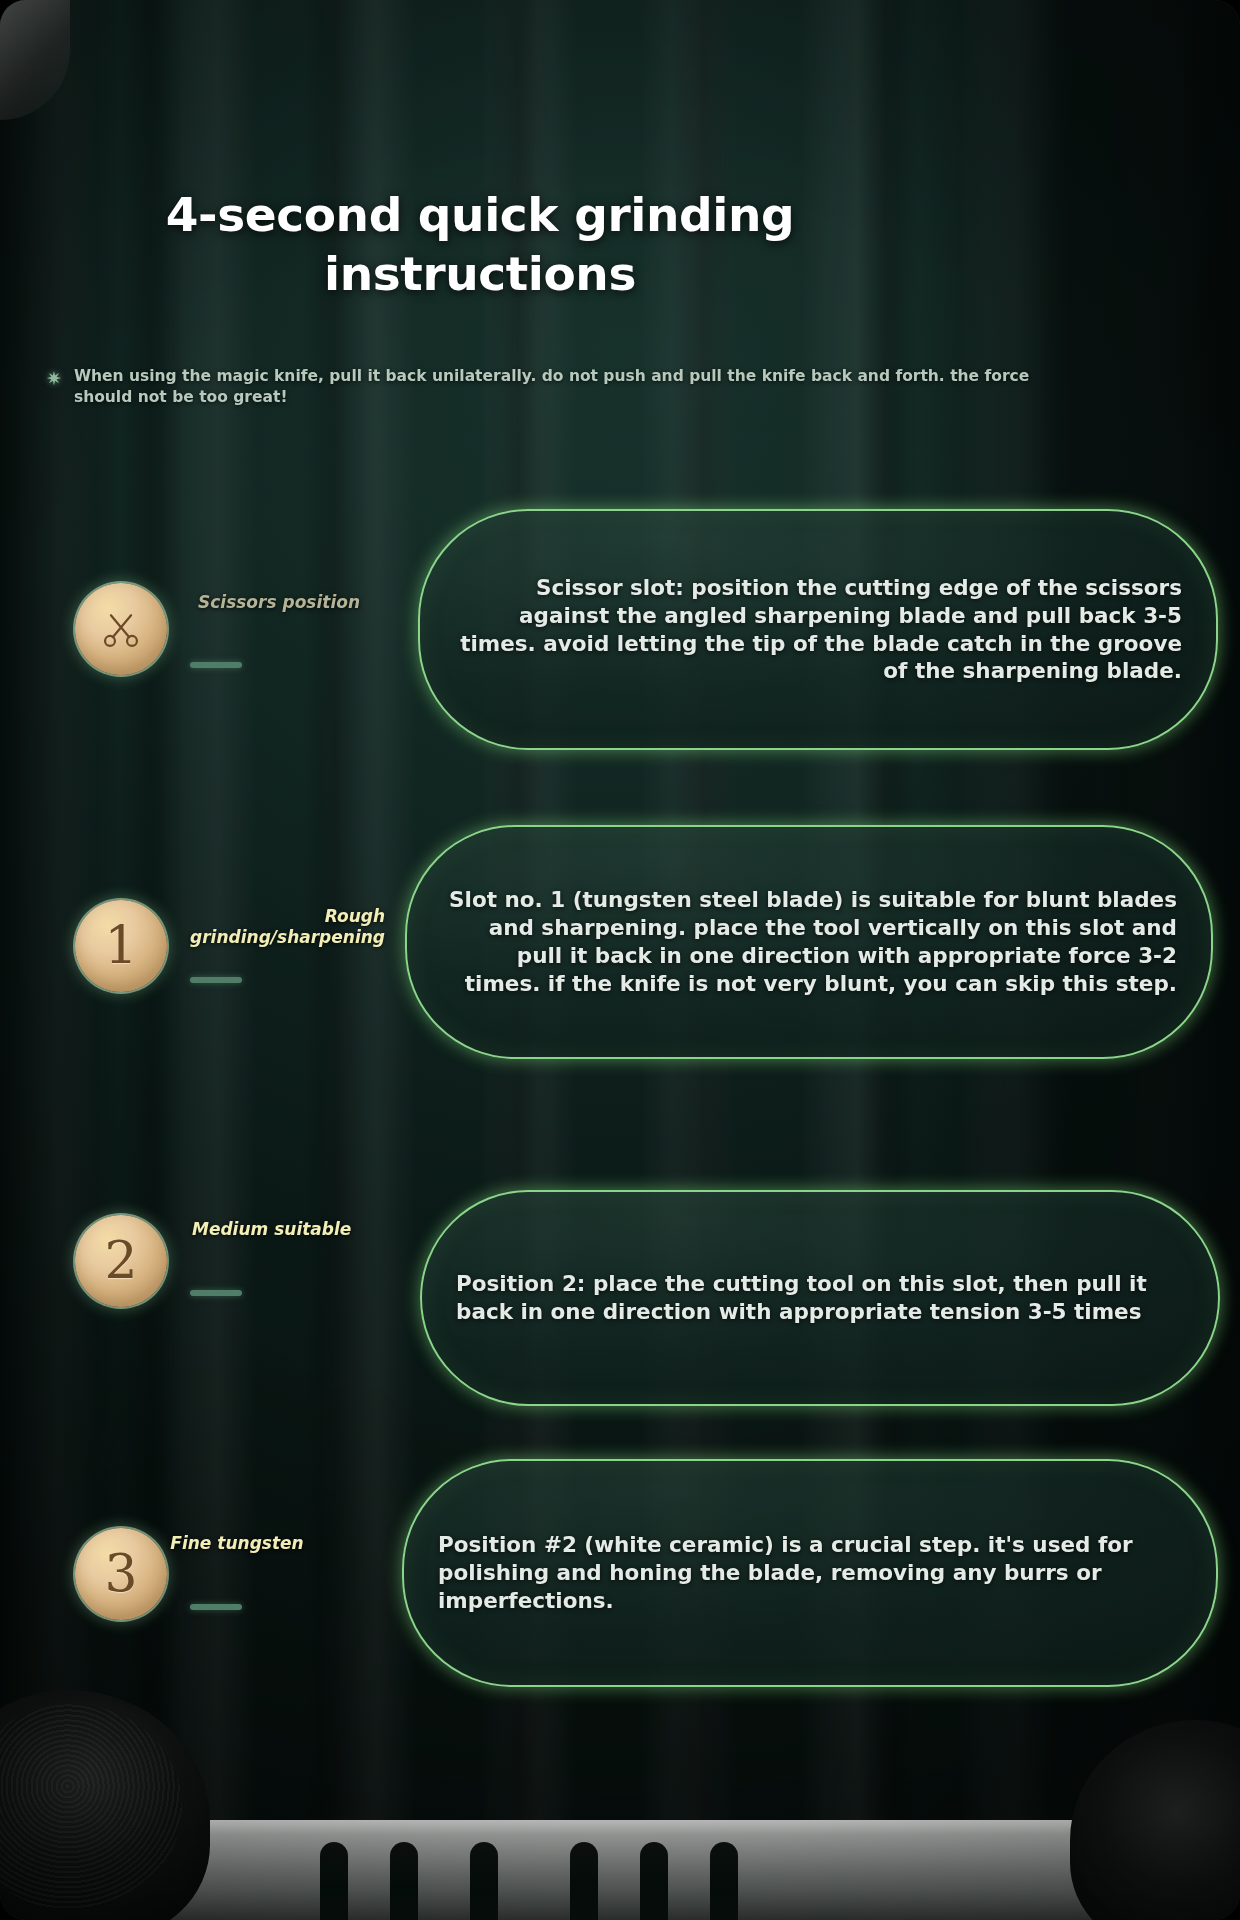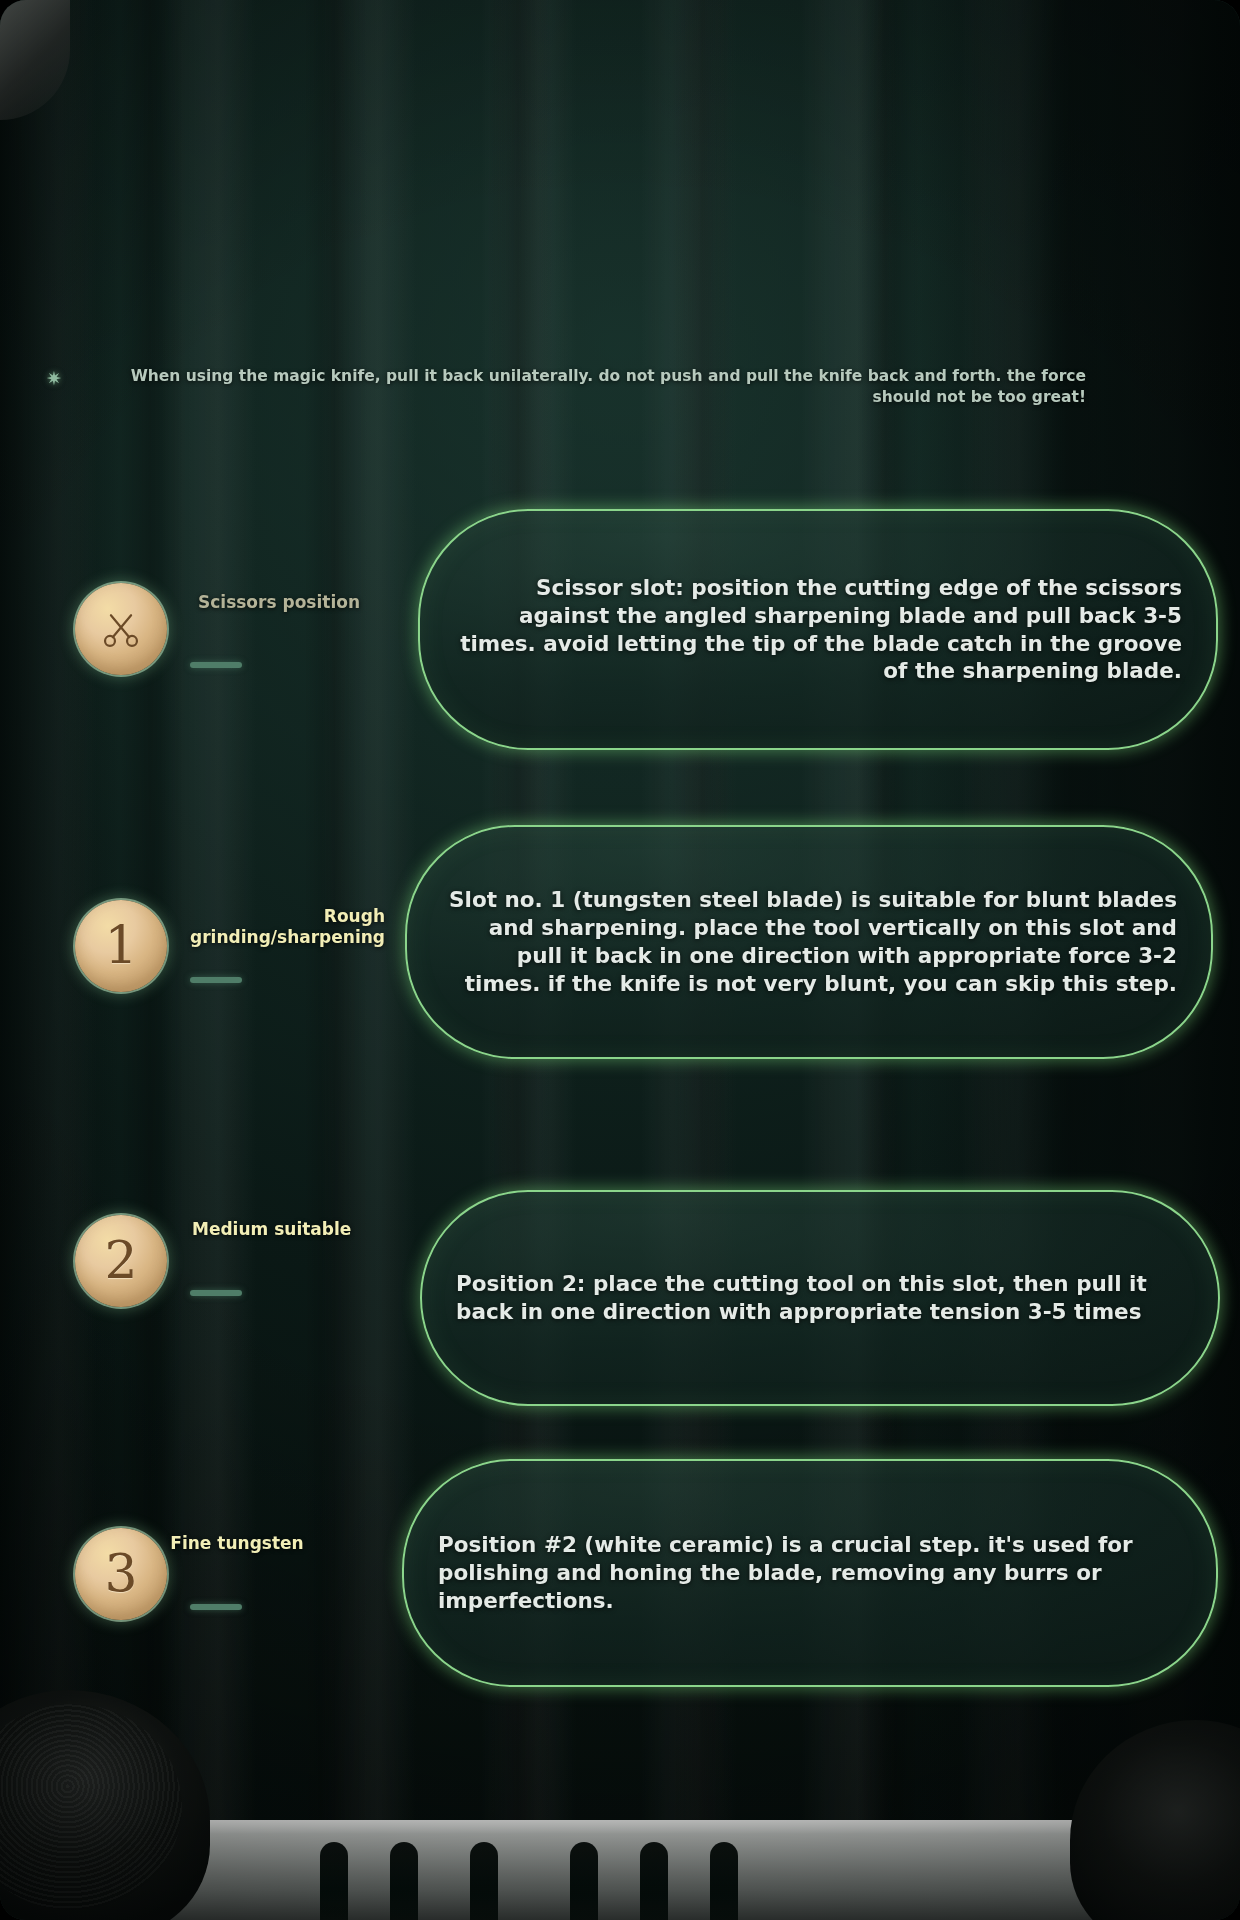--- a/index.html
+++ b/index.html
@@ -180,21 +180,21 @@
     line-height: 20px;
     margin-top: 2px;
     text-shadow: 0 0 6px rgba(140,210,160,.6);
   }
   .subtitle-text {
     flex: 1 1 auto;
     color: #b7c9bd;
     font-size: 15.5px;
     font-weight: 700;
     line-height: 1.38;
-    text-align: right;
+    text-align: left;
     text-shadow: 0 1px 4px rgba(0,0,0,.7);
   }
 
   
   .step {
     position: absolute;
     left: 0;
     width: 100%;
     height: 0;
   }
@@ -226,20 +226,21 @@
   .badge-icon svg { display: block; }
 
   .step-label {
     position: absolute;
     width: 210px;
     color: #f2eeb6;
     font-size: 17px;
     font-weight: 700;
     line-height: 1.22;
     text-shadow: 0 1px 4px rgba(0,0,0,.8);
+    font-style: italic;
   }
   .step-label.muted { color: #b4b398; }
   .step-label.wide { width: 240px; }
   .t-center { text-align: center; }
   .t-right  { text-align: right; }
   .t-left   { text-align: left; }
 
   .label-rule {
     position: absolute;
     width: 52px;
@@ -298,20 +299,21 @@
       <div class="notch" style="left:560px"></div>
     </div>
     <div class="grip-left"></div>
     <div class="grip-right"></div>
   </div>
 
   <div class="bg-vignette"></div>
 
   <div class="content">
 
+    <div class="title">4-second quick grinding instructions</div>
 
     <div class="subtitle-row">
       <span class="subtitle-star">✷</span>
       <span class="subtitle-text">When using the magic knife, pull it back unilaterally. do not push and pull the knife back and forth. the force should not be too great!</span>
     </div>
 
     <div class="step" style="top:0">
       <div class="badge" style="left:75px; top:583px">
         <span class="badge-icon">
           <svg width="44" height="44" viewBox="0 0 48 48" fill="none" stroke="#6b4a27" stroke-width="2.4" stroke-linecap="round">

